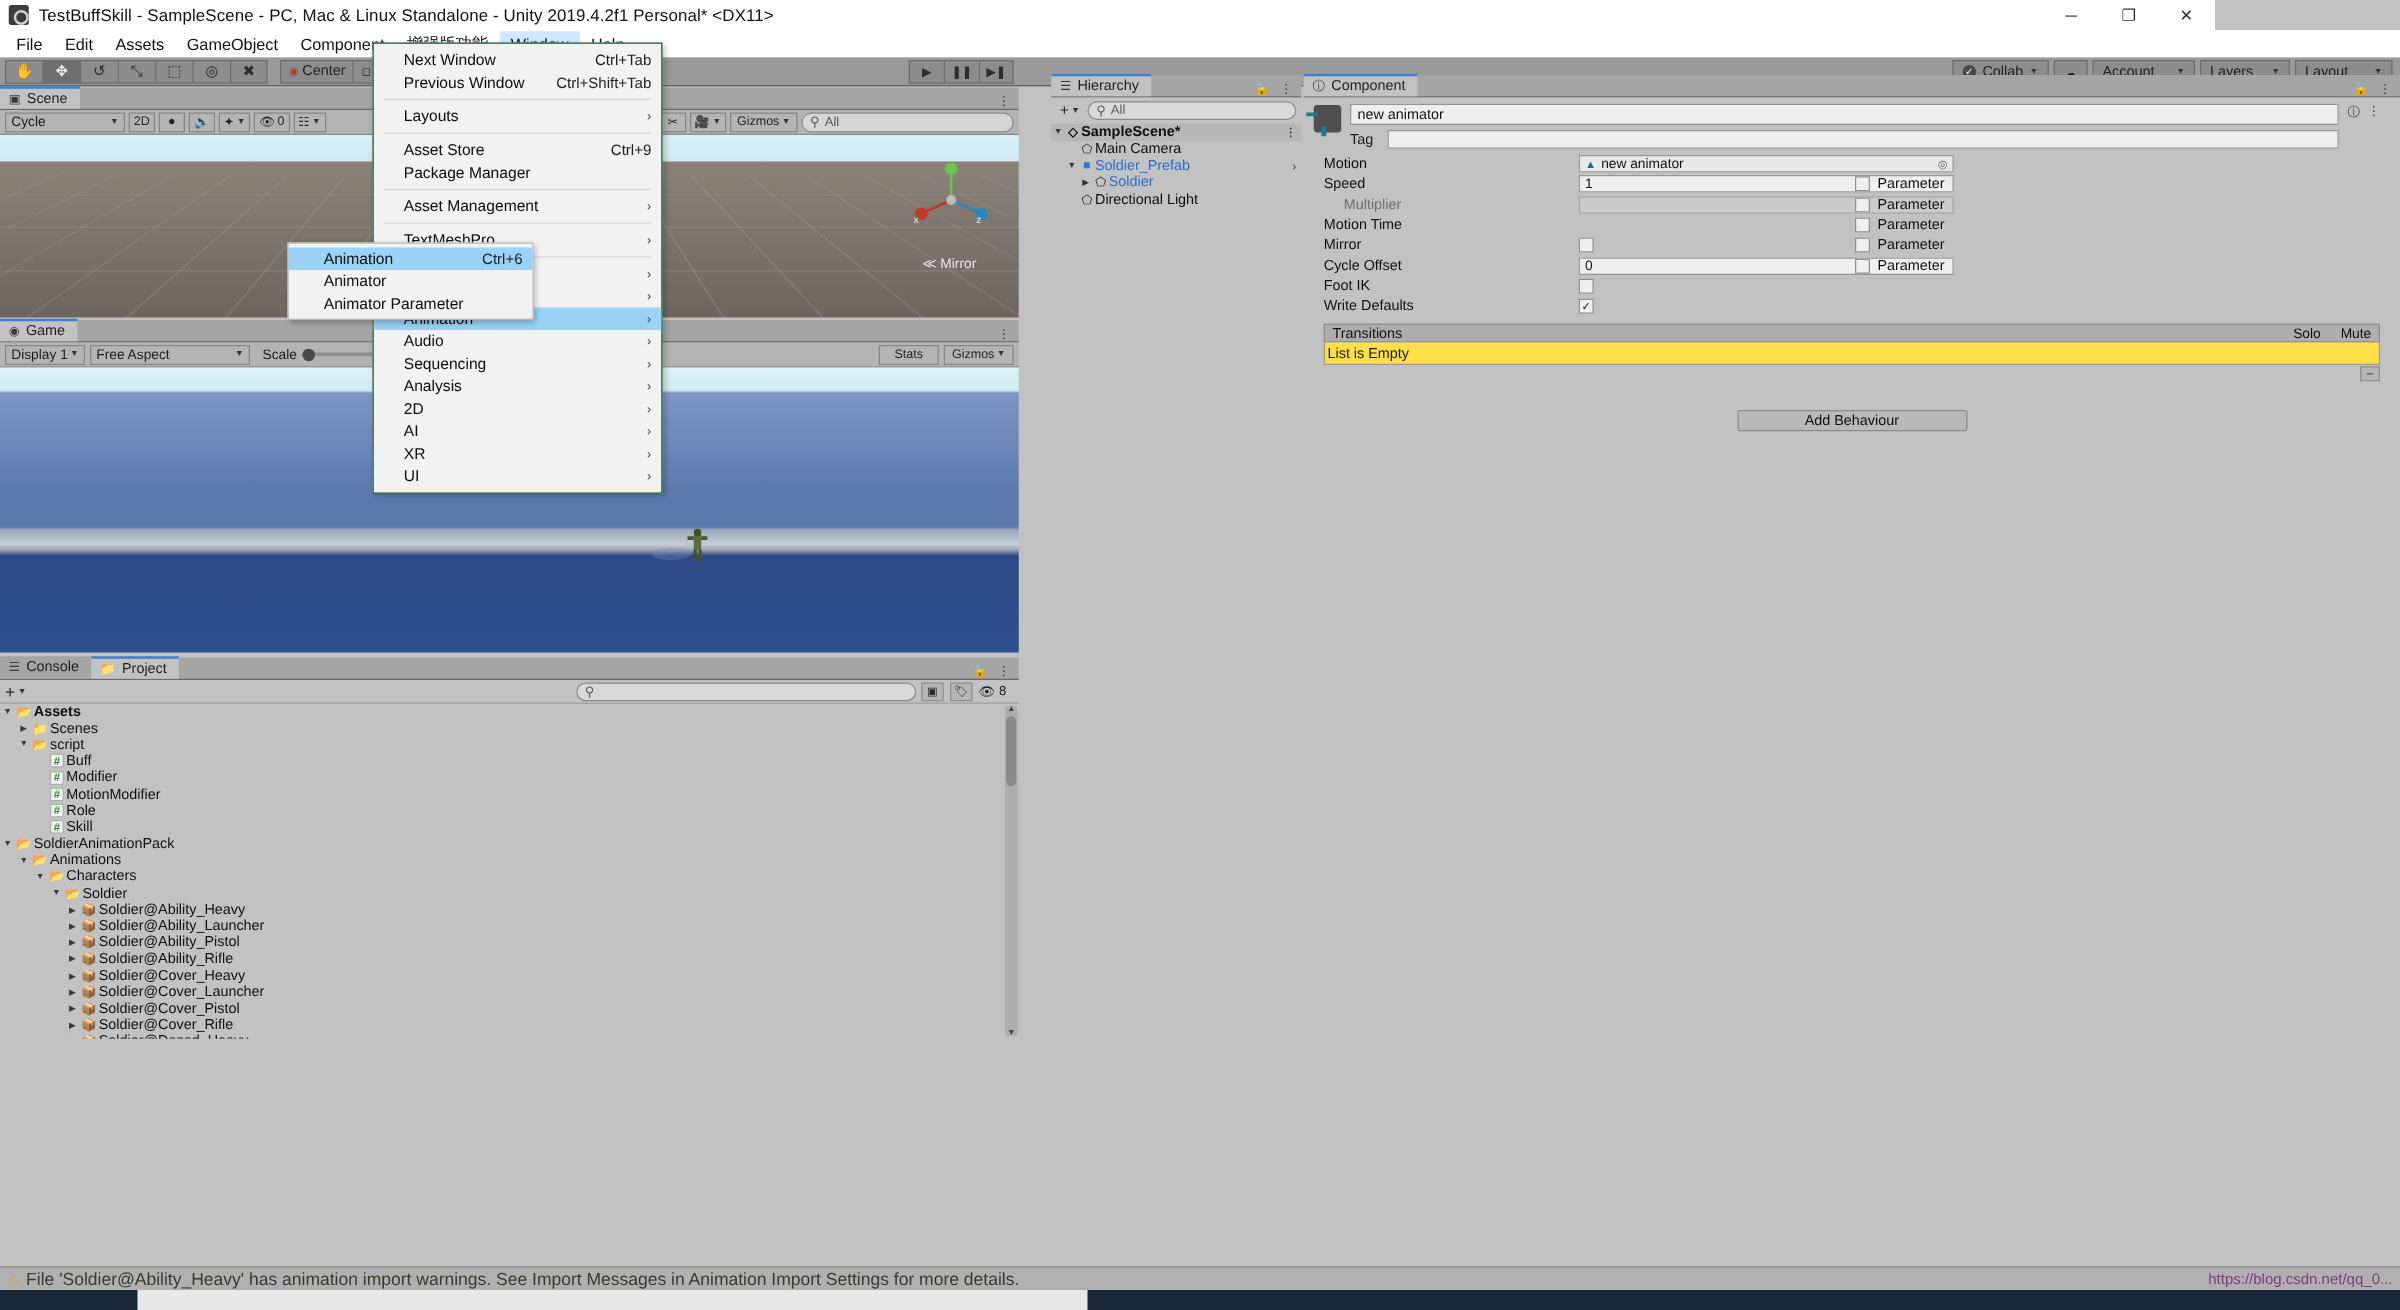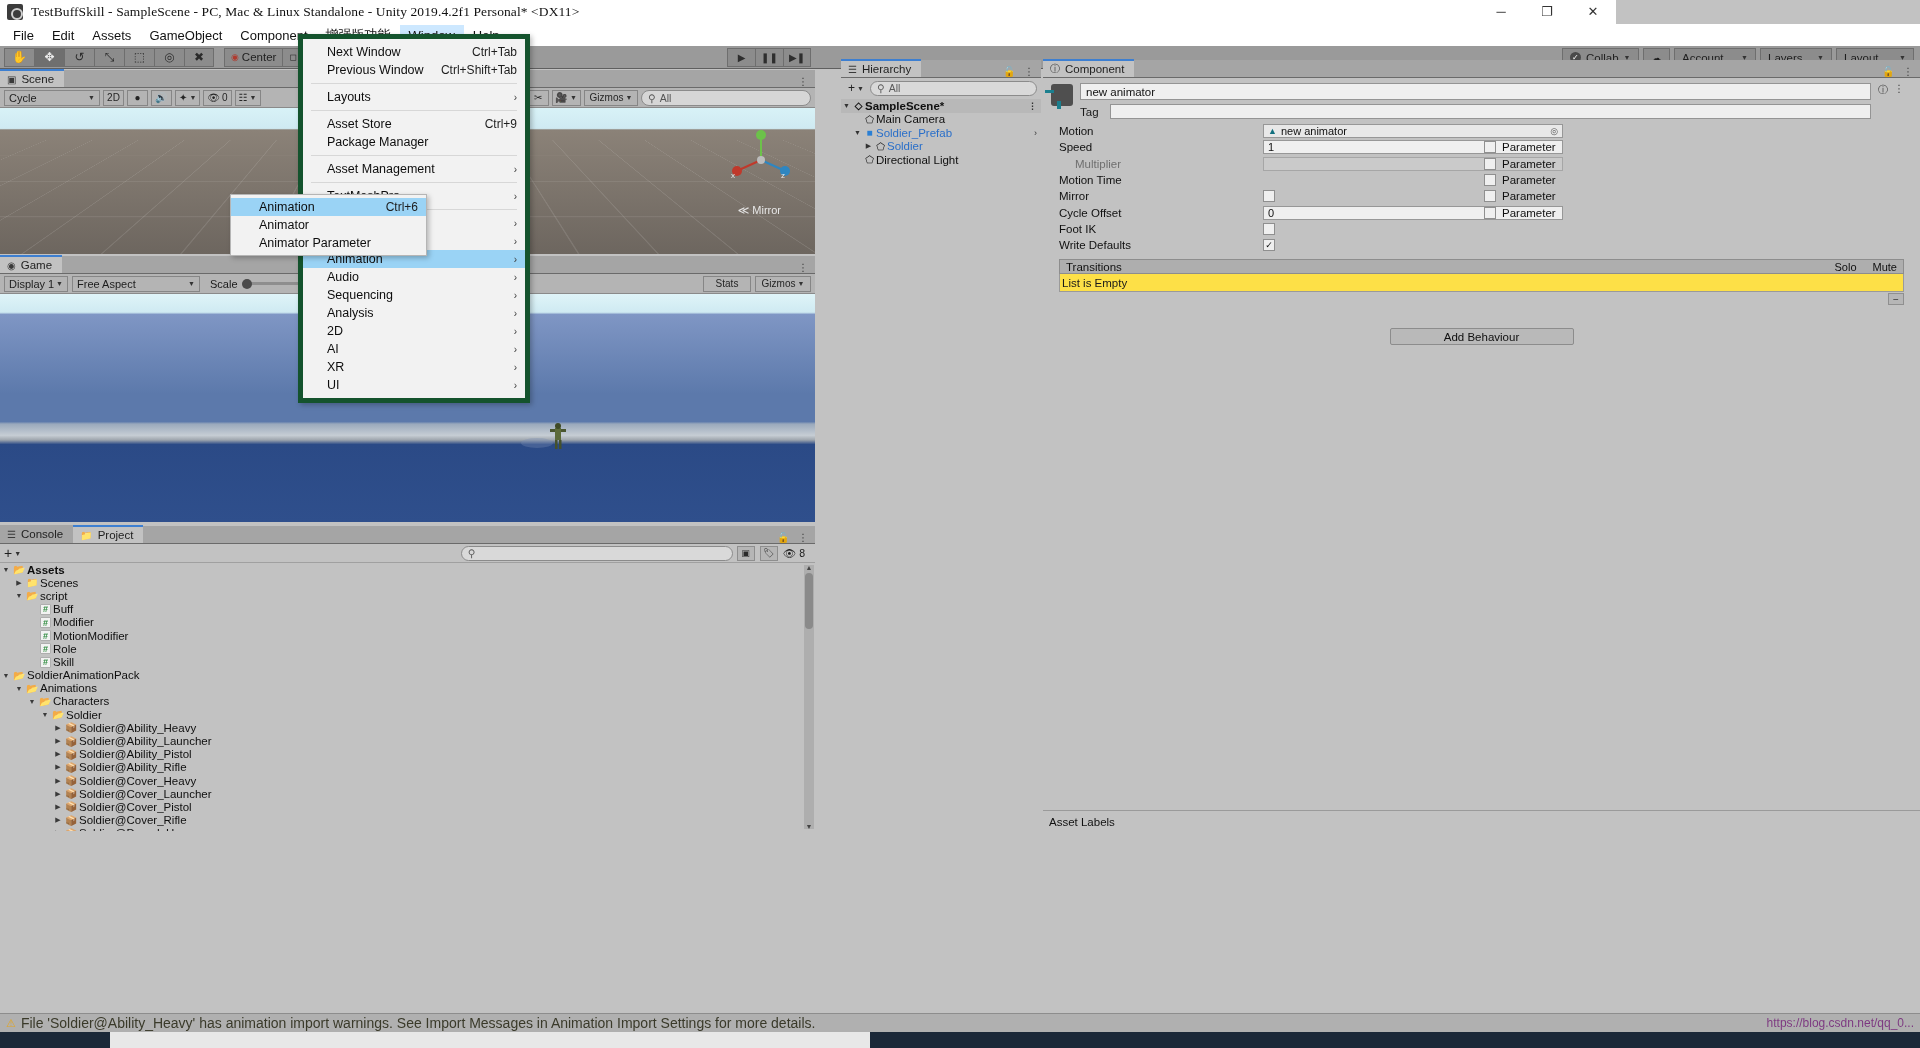--- a/index.html
+++ b/index.html
@@ -9,22 +9,22 @@
     font-family: "Liberation Sans", sans-serif;
     font-size: 13px;
     color: #1a1a1a;
     overflow: hidden;
     -webkit-font-smoothing: antialiased;
   }
   #app { position: relative; width: 1920px; height: 1048px; }
 
   
   .titlebar {
-    position: absolute; left: 0; top: 0; width: 1616px; height: 24px;
-    background: #ffffff; display: flex; align-items: center; font-family: Liberation Serif, serif;
+    position: absolute; left: 0; top: 0; width: 1772px; height: 24px;
+    background: #ffffff; display: flex; align-items: center;
   }
   .title-icon {
     width: 16px; height: 16px; margin-left: 7px; margin-right: 8px;
     background: #3c3c3c; border-radius: 2px; position: relative;
   }
   .title-icon::after {
     content: ""; position: absolute; left: 4px; top: 4px; width: 8px; height: 8px;
     border: 2px solid #d0d0d0; border-radius: 50%;
   }
   .title-text { font-size: 13.5px; color: #111; letter-spacing: .1px; }
@@ -316,21 +316,21 @@
     position: absolute; right: 6px; bottom: 18px; font-size: 12px; color: #701a75; opacity: .8;
   }
   .taskbar {
     position: absolute; left: 0; bottom: 0; width: 1920px; height: 16px; background: #1b2838;
   }
   .taskbar .tb-seg { position: absolute; top: 0; height: 16px; background: #e8e8e8; }
 
   
   .menu-pop {
     position: absolute; left: 298px; top: 34px; width: 232px;
-    background: #f2f2f2; border: 5px solid #14532d; box-shadow: 2px 2px 5px rgba(0,0,0,.25);
+    background: #f2f2f2; border: 1px solid #14532d; box-shadow: 2px 2px 5px rgba(0,0,0,.25);
     padding: 4px 0; z-index: 50;
   }
   .mrow {
     height: 18px; display: flex; align-items: center; padding: 0 8px 0 24px;
     font-size: 12.5px; color: #0d0d0d; position: relative;
   }
   .mrow.hl { background: #9ad3f5; }
   .mrow .shortcut { margin-left: auto; font-size: 12px; color: #1d1d1d; padding-left: 16px; }
   .mrow .arrow { margin-left: auto; font-size: 10px; color: #3a3a3a; }
   .msep { height: 1px; background: #d7d7d7; margin: 4px 8px; }
@@ -665,21 +665,20 @@
         </span>
       </div>
       <div class="list-empty">List is Empty</div>
       <div class="minus-row">
         <div class="minus-btn">−</div>
       </div>
 
       <div class="add-behaviour">Add Behaviour</div>
     </div>
 
-    <div class="asset-labels">Asset Labels</div>
   </div>
 
   <div class="panel" id="proj-panel">
     <div class="panel-tabs">
       <div class="ptab">
         <span class="tico">☰</span>
         <span>Console</span>
       </div>
       <div class="ptab active">
         <span class="tico">📁</span>

